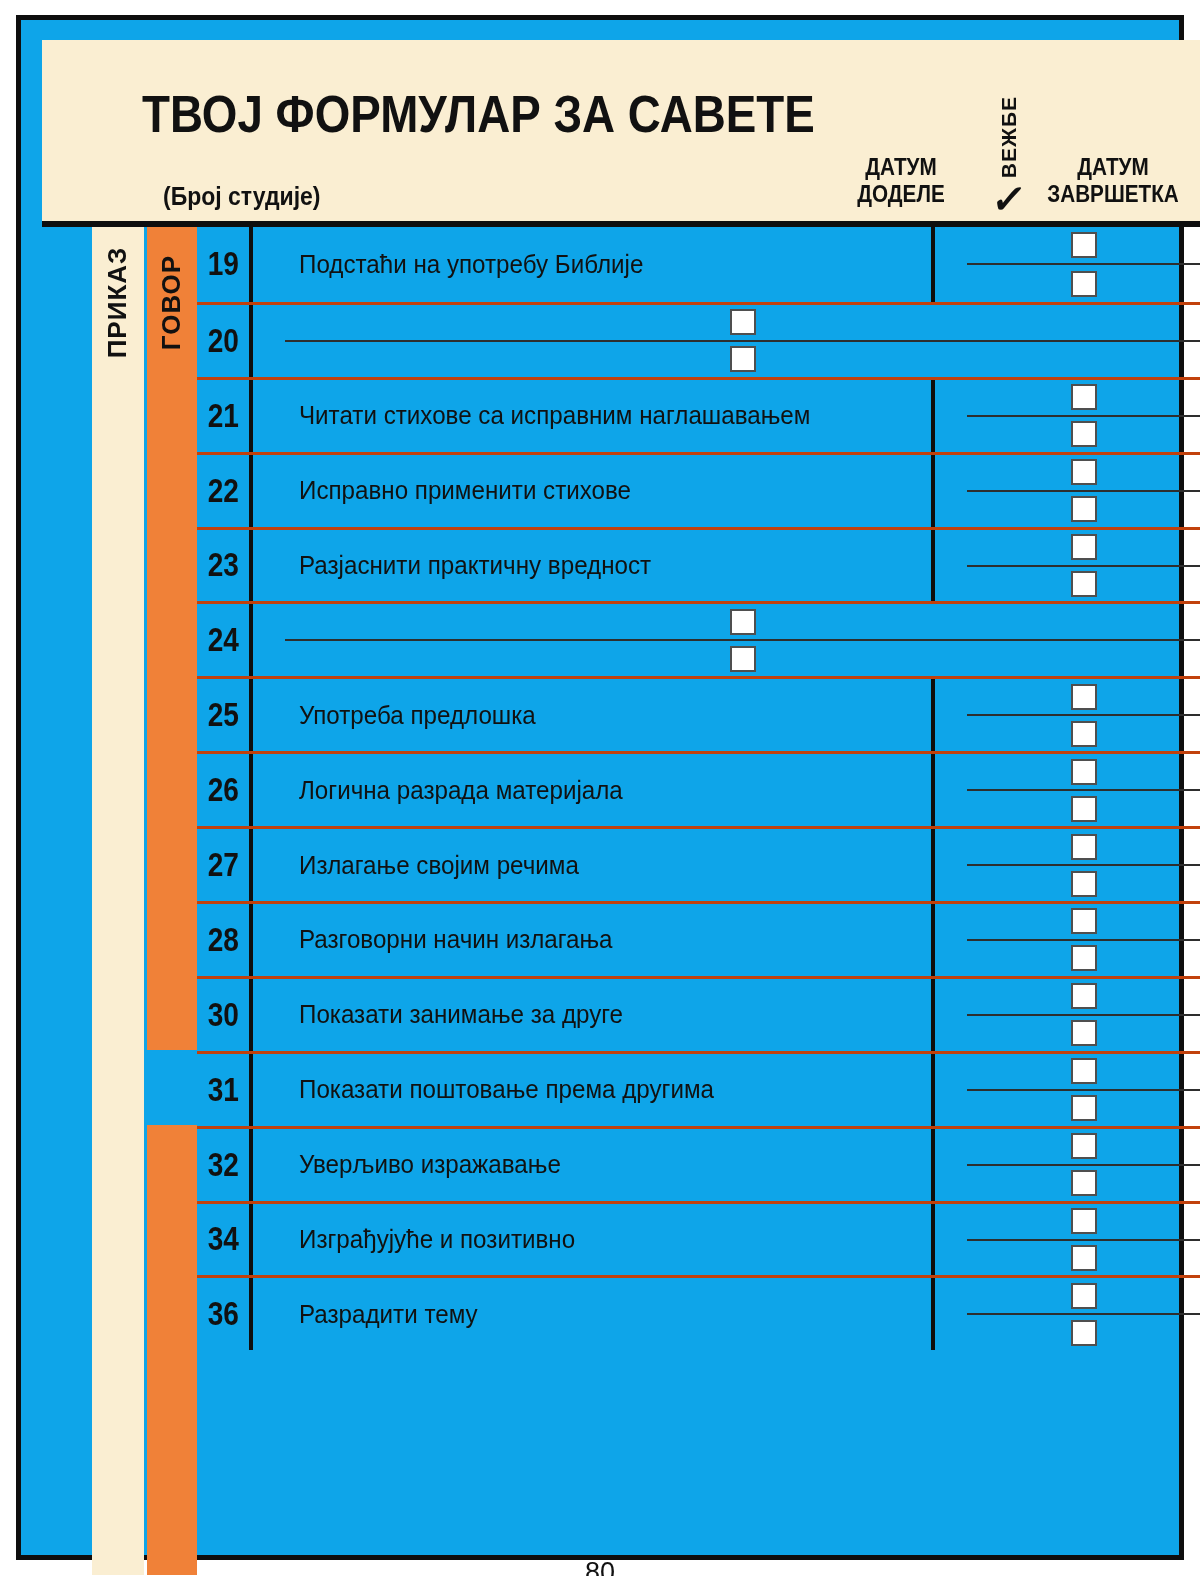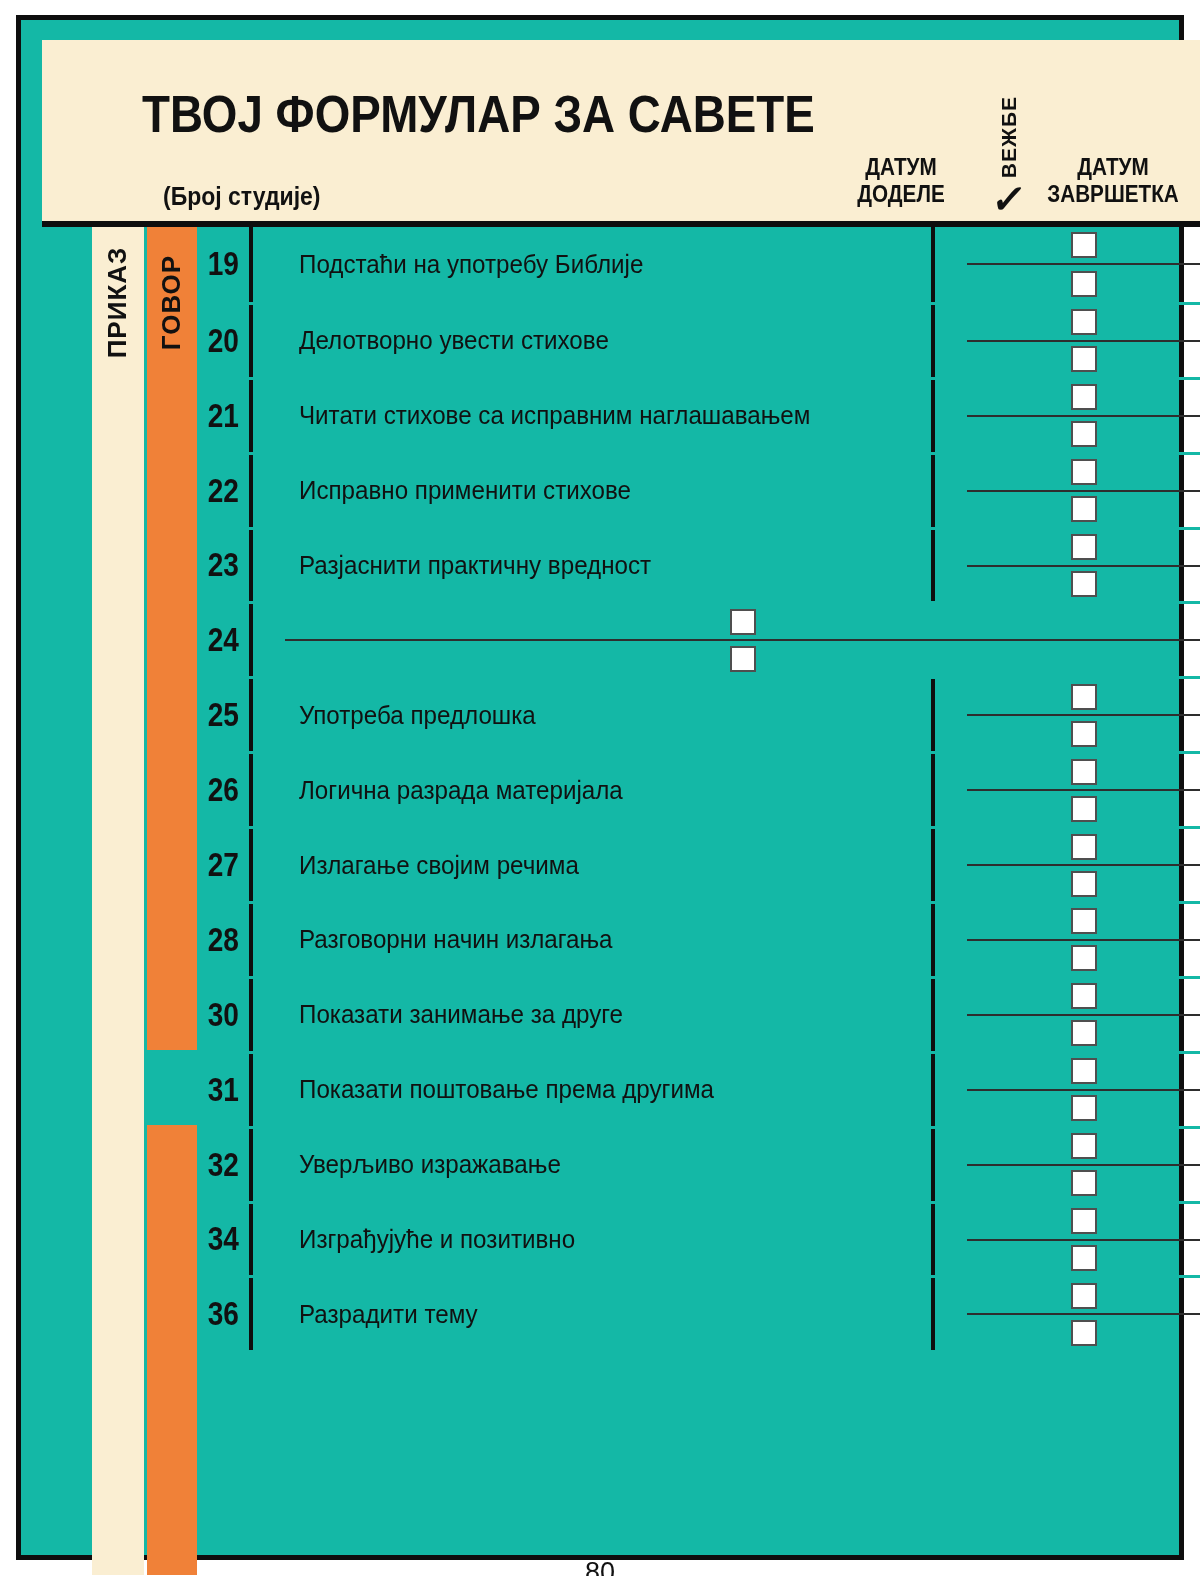--- a/index.html
+++ b/index.html
@@ -1,21 +1,21 @@
 <!DOCTYPE html>
 <html><head>
 <meta charset="utf-8">
 <style>
   * { margin:0; padding:0; box-sizing:border-box; }
   html,body { width:1200px; height:1576px; overflow:hidden; background:#ffffff;
               font-family:"Liberation Sans", sans-serif; color:#111; }
   .page { position:relative; width:1200px; height:1576px; background:#fff; }
 
   .frame { position:absolute; left:16px; top:15px; width:1168px; height:1545px;
-           border:5px solid #0e0e0e; background:#14b8a6; }
+           border:5px solid #0e0e0e; background:#0ea5e9; }
 
   
   .header-band { position:absolute; left:21px; top:20px; width:1158px; height:187px;
                  background:#faeed2; border-bottom:6px solid #0e0e0e; }
   .title { position:absolute; left:121px; top:64px; font-size:52px; font-weight:bold;
            letter-spacing:0px; transform:scaleX(0.88); transform-origin:left center;
            white-space:nowrap; }
   .study-no { position:absolute; left:142px; top:162px; font-size:25px; font-weight:bold;
               transform:scaleX(0.92); transform-origin:left center; white-space:nowrap; }
   .colhead { position:absolute; top:134px; font-size:23px; font-weight:bold;
@@ -39,21 +39,21 @@
                      background:#f08138; }
   .stripe-label { position:absolute; left:0; top:0; width:100%; height:150px;
                   display:flex; align-items:center; justify-content:center; }
   .stripe-label span { transform:rotate(-90deg); white-space:nowrap; font-weight:bold;
                        font-size:26px; letter-spacing:1px; }
 
   
   .rows { position:absolute; left:176px; top:207px; width:1003px; height:1348px;
           display:grid; grid-template-rows:repeat(18, 1fr); }
   .row { display:flex;gap:32px; }
-  .row + .row { border-top:3px solid #14b8a6; }
+  .row + .row { border-top:3px solid #c2410c; }
   .cell-num { width:56px; border-right:4px solid #0e0e0e; display:flex;
               align-items:center; justify-content:center; }
   .cell-num span { font-size:33px; font-weight:bold; transform:scaleX(0.85); }
   .cell-label { width:650px; border-right:4px solid #0e0e0e; display:flex;
                 align-items:center; padding-left:14px; }
   .cell-label span { font-size:26px; transform:scaleX(0.93); transform-origin:left center;
                      white-space:nowrap; }
   .cell-checks { flex:1; display:flex; flex-direction:column; }
   .subrow { flex:1; display:flex; align-items:center; justify-content:center; }
   .subrow:first-child { border-bottom:2px solid #2e2e2e; }
@@ -115,23 +115,20 @@
       <div class="subrow">
         <span class="checkbox"></span>
       </div>
     </div>
   </div>
 
   <div class="row">
     <div class="cell-num">
       <span>20</span>
     </div>
-    <div class="cell-label">
-      <span>Делотворно увести стихове</span>
-    </div>
     <div class="cell-checks">
       <div class="subrow">
         <span class="checkbox"></span>
       </div>
       <div class="subrow">
         <span class="checkbox"></span>
       </div>
     </div>
   </div>
 

